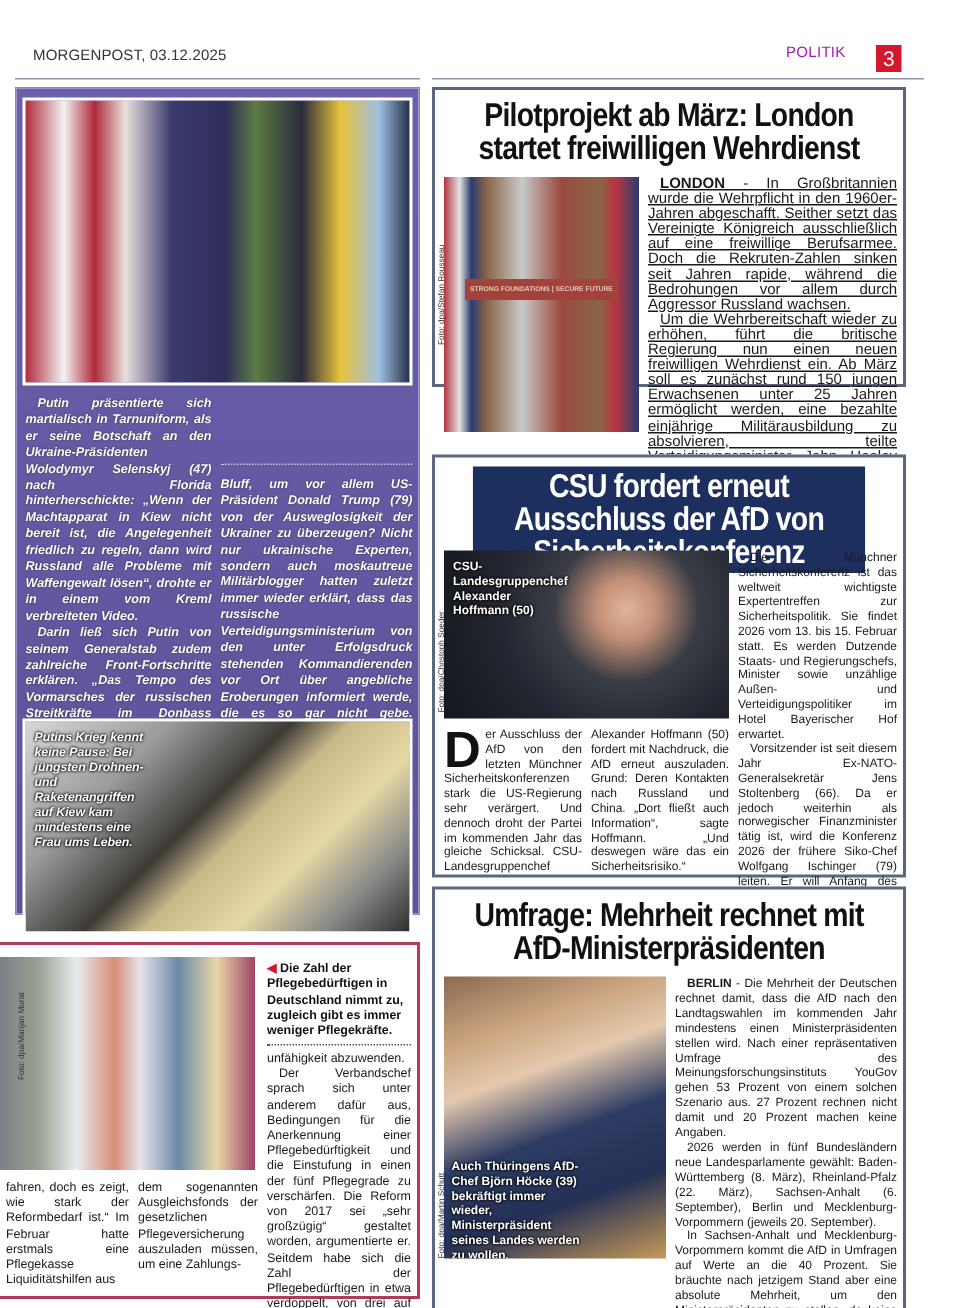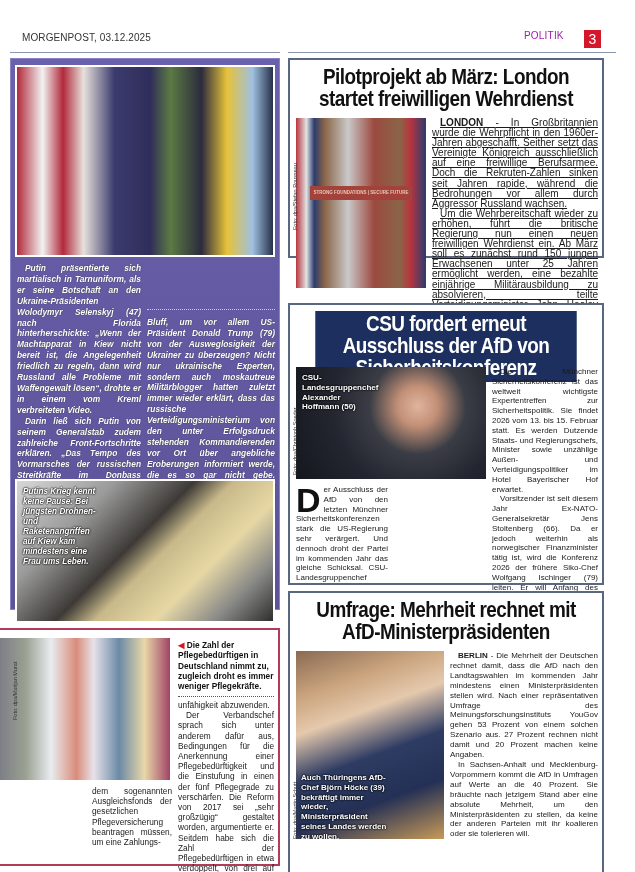--- a/index.html
+++ b/index.html
@@ -83,25 +83,26 @@
     <div class="photo-caption-overlay" style="left:6px; top:6px; width:80px;">Putins Krieg kennt keine Pause: Bei jüngsten Drohnen- und Raketenangriffen auf Kiew kam mindestens eine Frau ums Leben.</div>
   </div>
 </div>
 
 <div class="pflege-box">
   <div class="photo photo-pflege"></div>
   <div class="credit" style="left:12px; top:90px;">Foto: dpa/Marijan Murat</div>
 
   <div class="pflege-caption">
     <span class="tri">◀</span>
-    <span>Die Zahl der Pflegebedürftigen in Deutschland nimmt zu, zugleich droht es immer weniger Pflegekräfte.</span>
+    <span>Die Zahl der Pflegebedürftigen in Deutschland nimmt zu, zugleich gibt es immer weniger Pflegekräfte.</span>
   </div>
   <div class="pflege-dots"></div>
 
-  <div class="body-col" style="left:92px; top:156px; width:80px;">dem sogenannten Ausgleichsfonds der gesetzlichen Pflegeversicherung beantragen müssen, um eine Zahlungs-</div>
+  <div class="body-col" style="left:4px; top:156px; width:82px;">fahren, doch es zeigt, wie stark der Reformbedarf ist.“ Im Februar hatte erstmals eine Pflegekasse Liquiditätshilfen aus</div>
+  <div class="body-col" style="left:92px; top:156px; width:80px;">dem sogenannten Ausgleichsfonds der gesetzlichen Pflegeversicherung auszuladen müssen, um eine Zahlungs-</div>
   <div class="body-col" style="left:178px; top:70px; width:96px;">
     <p style="text-indent:0">unfähigkeit abzuwenden.</p>
     <p>Der Verbandschef sprach sich unter anderem dafür aus, Bedingungen für die Anerkennung einer Pflegebedürftigkeit und die Einstufung in einen der fünf Pflegegrade zu verschärfen. Die Reform von 2017 sei „sehr großzügig“ gestaltet worden, argumentierte er. Seitdem habe sich die Zahl der Pflegebedürftigen in etwa verdoppelt, von drei auf fast sechs Millionen.</p>
   </div>
 </div>
 
 <div class="article art-1">
   <div class="headline" style="top:6px;">Pilotprojekt ab März: London startet freiwilligen Wehrdienst</div>
   <div class="photo photo-healey">
     <div style="position:absolute; left:14px; top:68px; width:102px; height:14px; background:#a2423a; color:#e8c8b8; font-size:4.5px; text-align:center; line-height:14px; font-weight:700;">STRONG FOUNDATIONS | SECURE FUTURE</div>
@@ -116,29 +117,31 @@
 
 <div class="article art-2">
   <div class="headline banner" style="top:6px;">CSU fordert erneut Ausschluss der AfD von Sicherheitskonferenz</div>
   <div class="photo photo-hoffmann">
     <div class="mini-caption" style="left:6px; top:6px; width:58px;">CSU-Landesgruppenchef Alexander Hoffmann (50)</div>
   </div>
   <div class="credit" style="left:2px; top:170px;">Foto: dpa/Christoph Soeder</div>
   <div class="body-col" style="left:6px; top:180px; width:92px; font-size:8px; line-height:9.8px;">
     <span class="dropcap">D</span><span>er Ausschluss der AfD von den letzten Münchner Sicherheitskonferenzen stark die US-Regierung sehr verärgert. Und dennoch droht der Partei im kommenden Jahr das gleiche Schicksal. CSU-Landesgruppenchef</span>
   </div>
+  <div class="body-col" style="left:104px; top:180px; width:92px; font-size:8px; line-height:9.8px;">Alexander Hoffmann (50) fordert mit Nachdruck, die AfD erneut auszuladen. Grund: Deren Kontakten nach Russland und China. „Dort fließt auch Information“, sagte Hoffmann. „Und deswegen wäre das ein Sicherheitsrisiko.“</div>
   <div class="body-col" style="left:202px; top:62px; width:106px; font-size:8px; line-height:9.8px;">
     <p>Die Münchner Sicherheitskonferenz ist das weltweit wichtigste Expertentreffen zur Sicherheitspolitik. Sie findet 2026 vom 13. bis 15. Februar statt. Es werden Dutzende Staats- und Regierungschefs, Minister sowie unzählige Außen- und Verteidigungspolitiker im Hotel Bayerischer Hof erwartet.</p>
     <p>Vorsitzender ist seit diesem Jahr Ex-NATO-Generalsekretär Jens Stoltenberg (66). Da er jedoch weiterhin als norwegischer Finanzminister tätig ist, wird die Konferenz 2026 der frühere Siko-Chef Wolfgang Ischinger (79) leiten. Er will Anfang des Jahres eine Entscheidung über eine Einladung der AfD treffen.</p>
   </div>
 </div>
 
 <div class="article art-3">
   <div class="headline" style="top:6px;">Umfrage: Mehrheit rechnet mit AfD-Ministerpräsidenten</div>
   <div class="photo photo-hoecke">
     <div class="mini-caption" style="left:5px; top:122px; width:90px;">Auch Thüringens AfD-Chef Björn Höcke (39) bekräftigt immer wieder, Ministerpräsident seines Landes werden zu wollen.</div>
   </div>
   <div class="credit" style="left:2px; top:246px;">Foto: dpa/Martin Schutt</div>
   <div class="body-col" style="left:160px; top:58px; width:148px; font-size:8px; line-height:9.9px;">
     <p><span class="bold-lead">BERLIN</span> <span>- Die Mehrheit der Deutschen rechnet damit, dass die AfD nach den Landtagswahlen im kommenden Jahr mindestens einen Ministerpräsidenten stellen wird. Nach einer repräsentativen Umfrage des Meinungsforschungsinstituts YouGov gehen 53 Prozent von einem solchen Szenario aus. 27 Prozent rechnen nicht damit und 20 Prozent machen keine Angaben.</span></p>
+    <p>2026 werden in fünf Bundesländern neue Landesparlamente gewählt: Baden-Württemberg (8. März), Rheinland-Pfalz (22. März), Sachsen-Anhalt (6. September), Berlin und Mecklenburg-Vorpommern (jeweils 20. September).</p>
     <p>In Sachsen-Anhalt und Mecklenburg-Vorpommern kommt die AfD in Umfragen auf Werte an die 40 Prozent. Sie bräuchte nach jetzigem Stand aber eine absolute Mehrheit, um den Ministerpräsidenten zu stellen, da keine der anderen Parteien mit ihr koalieren oder sie tolerieren will.</p>
   </div>
 </div>
 
 </body></html>

